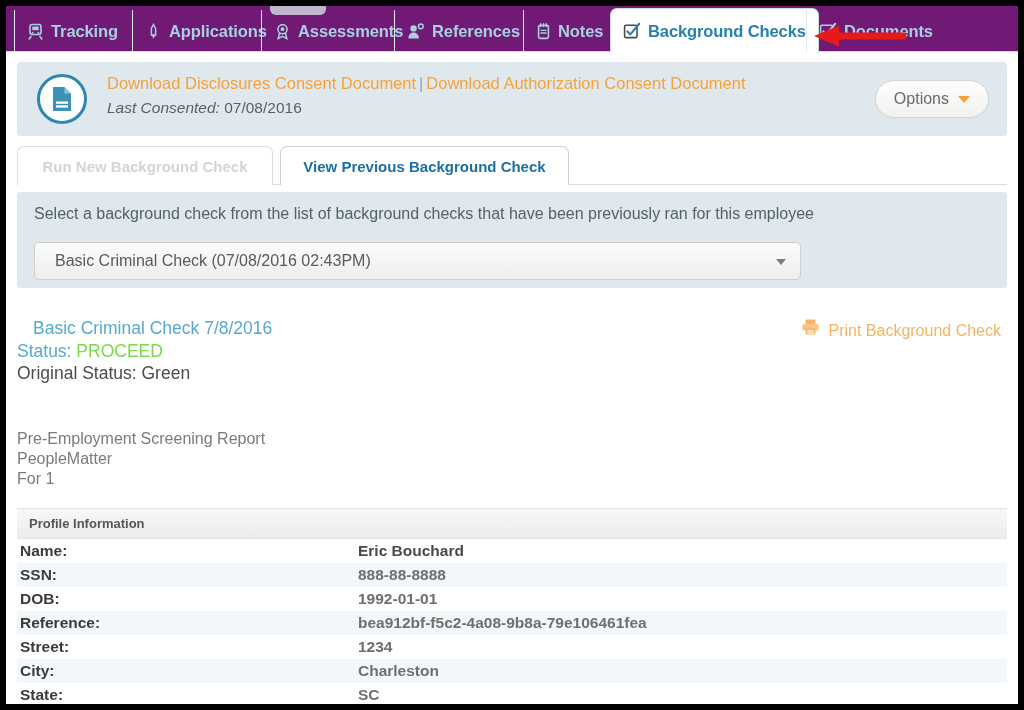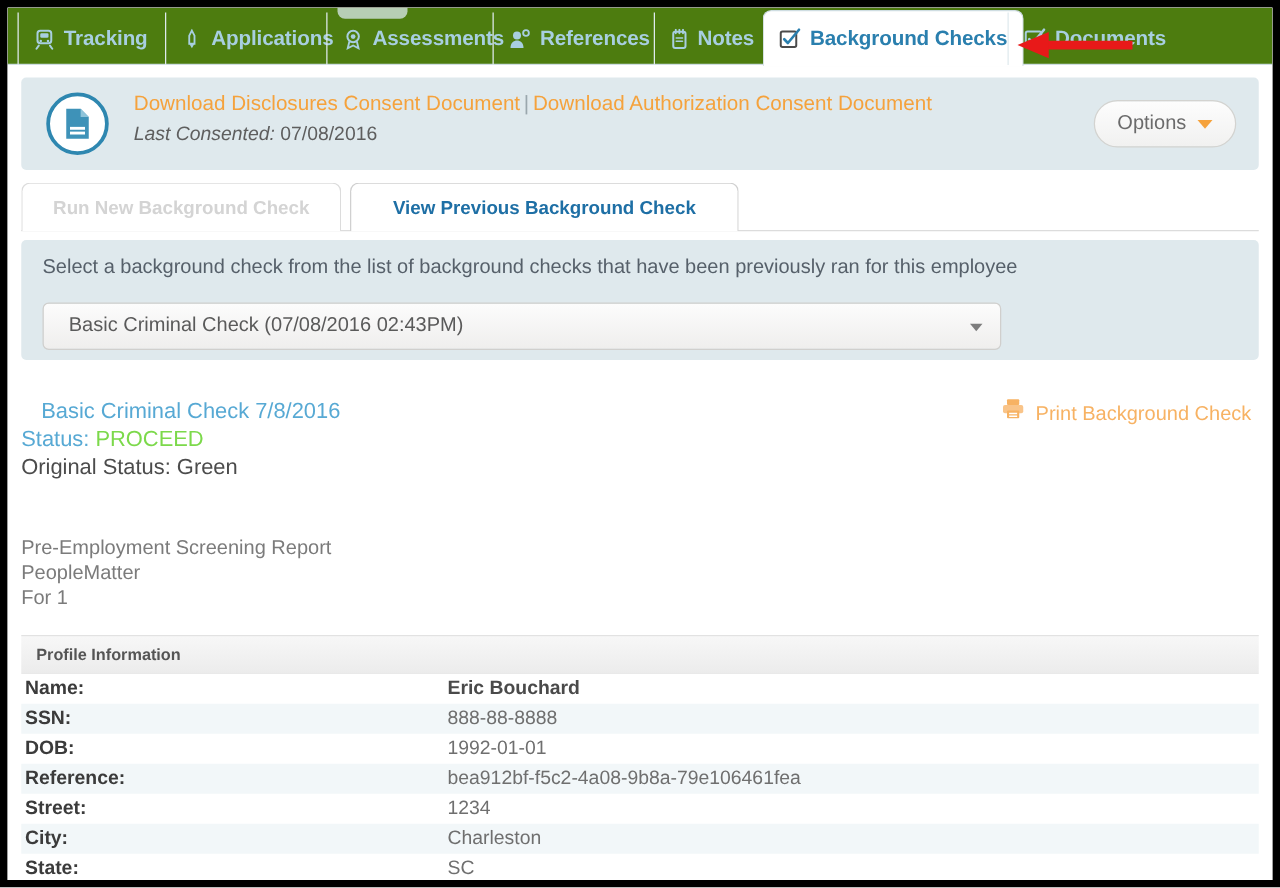--- a/index.html
+++ b/index.html
@@ -28,21 +28,21 @@
     background: #ffffff;
     overflow: hidden;
   }
 
   
   .tabstrip {
     position: absolute;
     left: 0; top: 0;
     width: 1012px;
     height: 46px;
-    background: #4d7c0f;
+    background: #701a75;
     border-bottom: 1px solid #cfdde2;
     box-sizing: border-box;
   }
   .tabstrip-notch {
     position: absolute;
     left: 264px; top: 0px;
     width: 56px; height: 9px;
     background: #dbe9ee;
     border-radius: 0 0 6px 6px;
     opacity: .75;
@@ -283,21 +283,21 @@
     box-sizing: border-box;
   }
   .prow.alt { background: #f2f7f9; }
   .pkey {
     width: 341px;
     padding-left: 3px;
     box-sizing: border-box;
     font-weight: bold;
     color: #3b3b3b;
   }
-  .pval { color: #6f6f6f; }
+  .pval { color: #6f6f6f; font-weight: bold; }
   .prow.strong .pval { color: #4a4a4a; font-weight: bold; }
 
   
   .redarrow {
     position: absolute;
     left: 806px; top: 18px;
     width: 96px; height: 24px;
     pointer-events: none;
   }
 </style>
@@ -414,21 +414,21 @@
         <span>Options</span>
         <span class="caret-down"></span>
       </div>
     </div>
 
     <div class="subtabs">
       <div class="subtabs-rule"></div>
       <div class="subtab" style="left:0px; width:256px;">
         <span>Run New Background Check</span>
       </div>
-      <div class="subtab active" style="left:263px; width:311px; background:#ffffff; z-index:2;">
+      <div class="subtab active" style="left:263px; width:289px; background:#ffffff; z-index:2;">
         <span>View Previous Background Check</span>
       </div>
     </div>
 
     <div class="selpanel">
       <div class="selpanel-label">Select a background check from the list of background checks that have been previously ran for this employee</div>
       <div class="selectbox">
         <span class="selectbox-text">Basic Criminal Check (07/08/2016 02:43PM)</span>
         <span class="selectbox-arrow"></span>
       </div>

